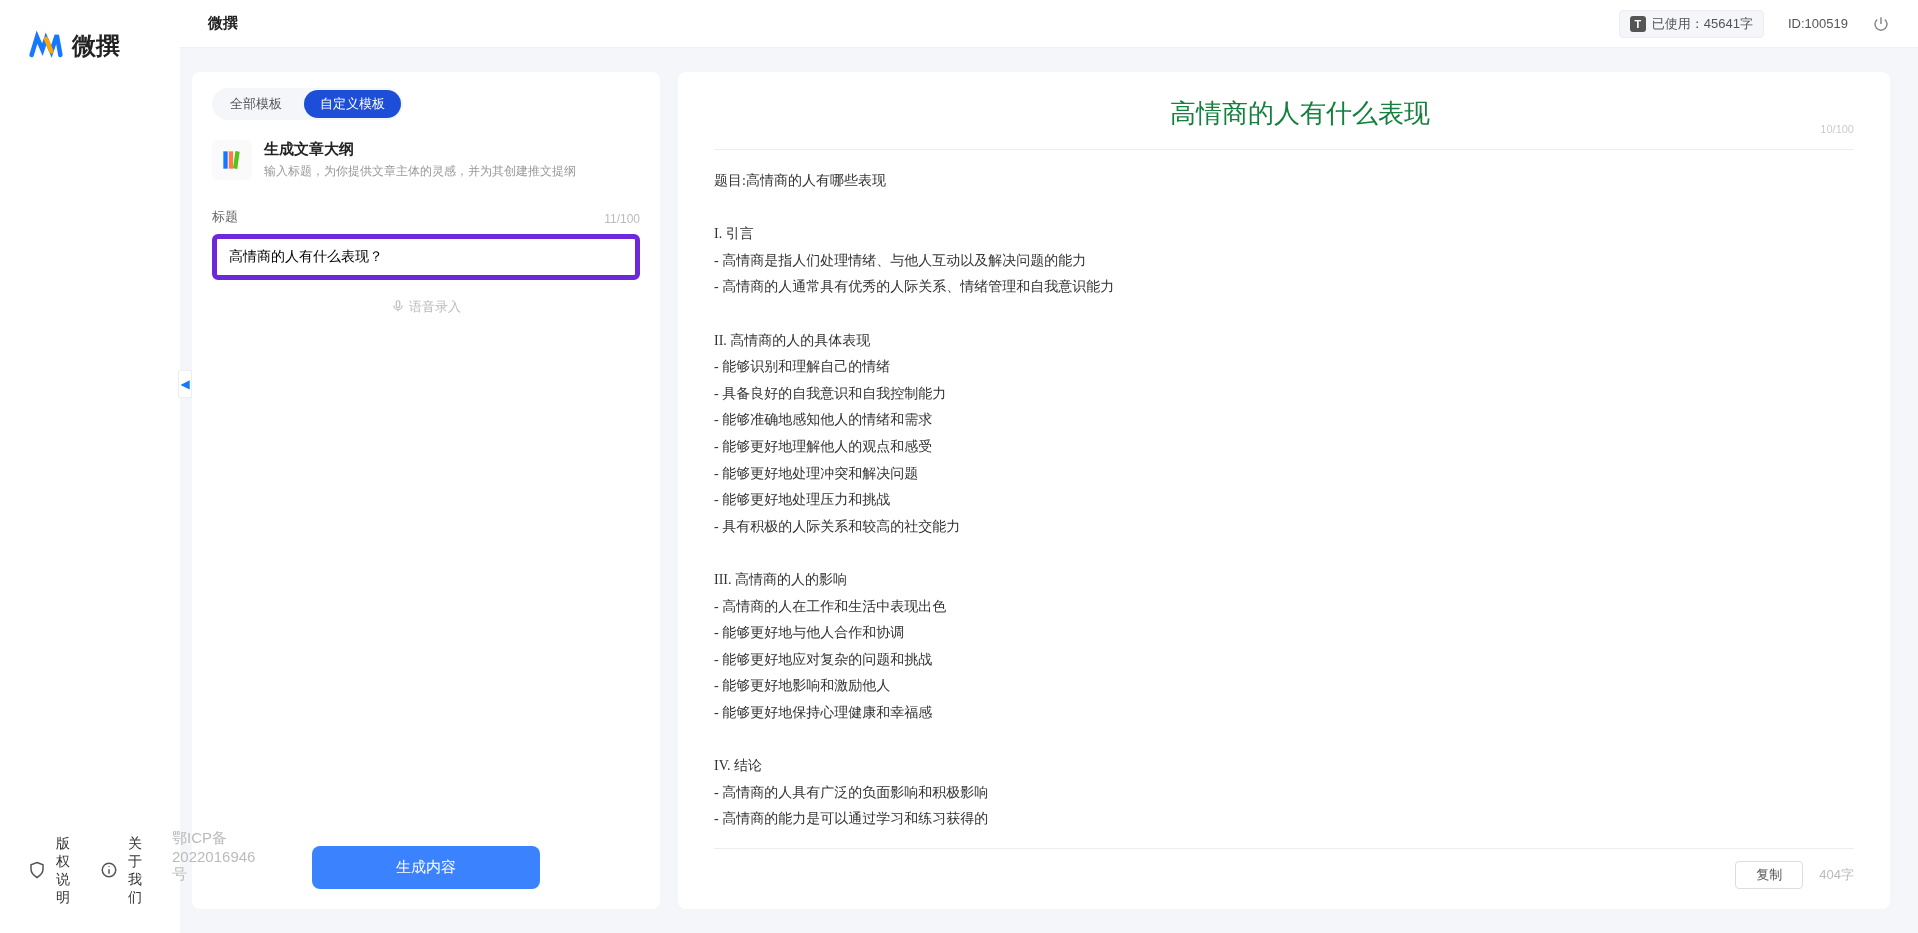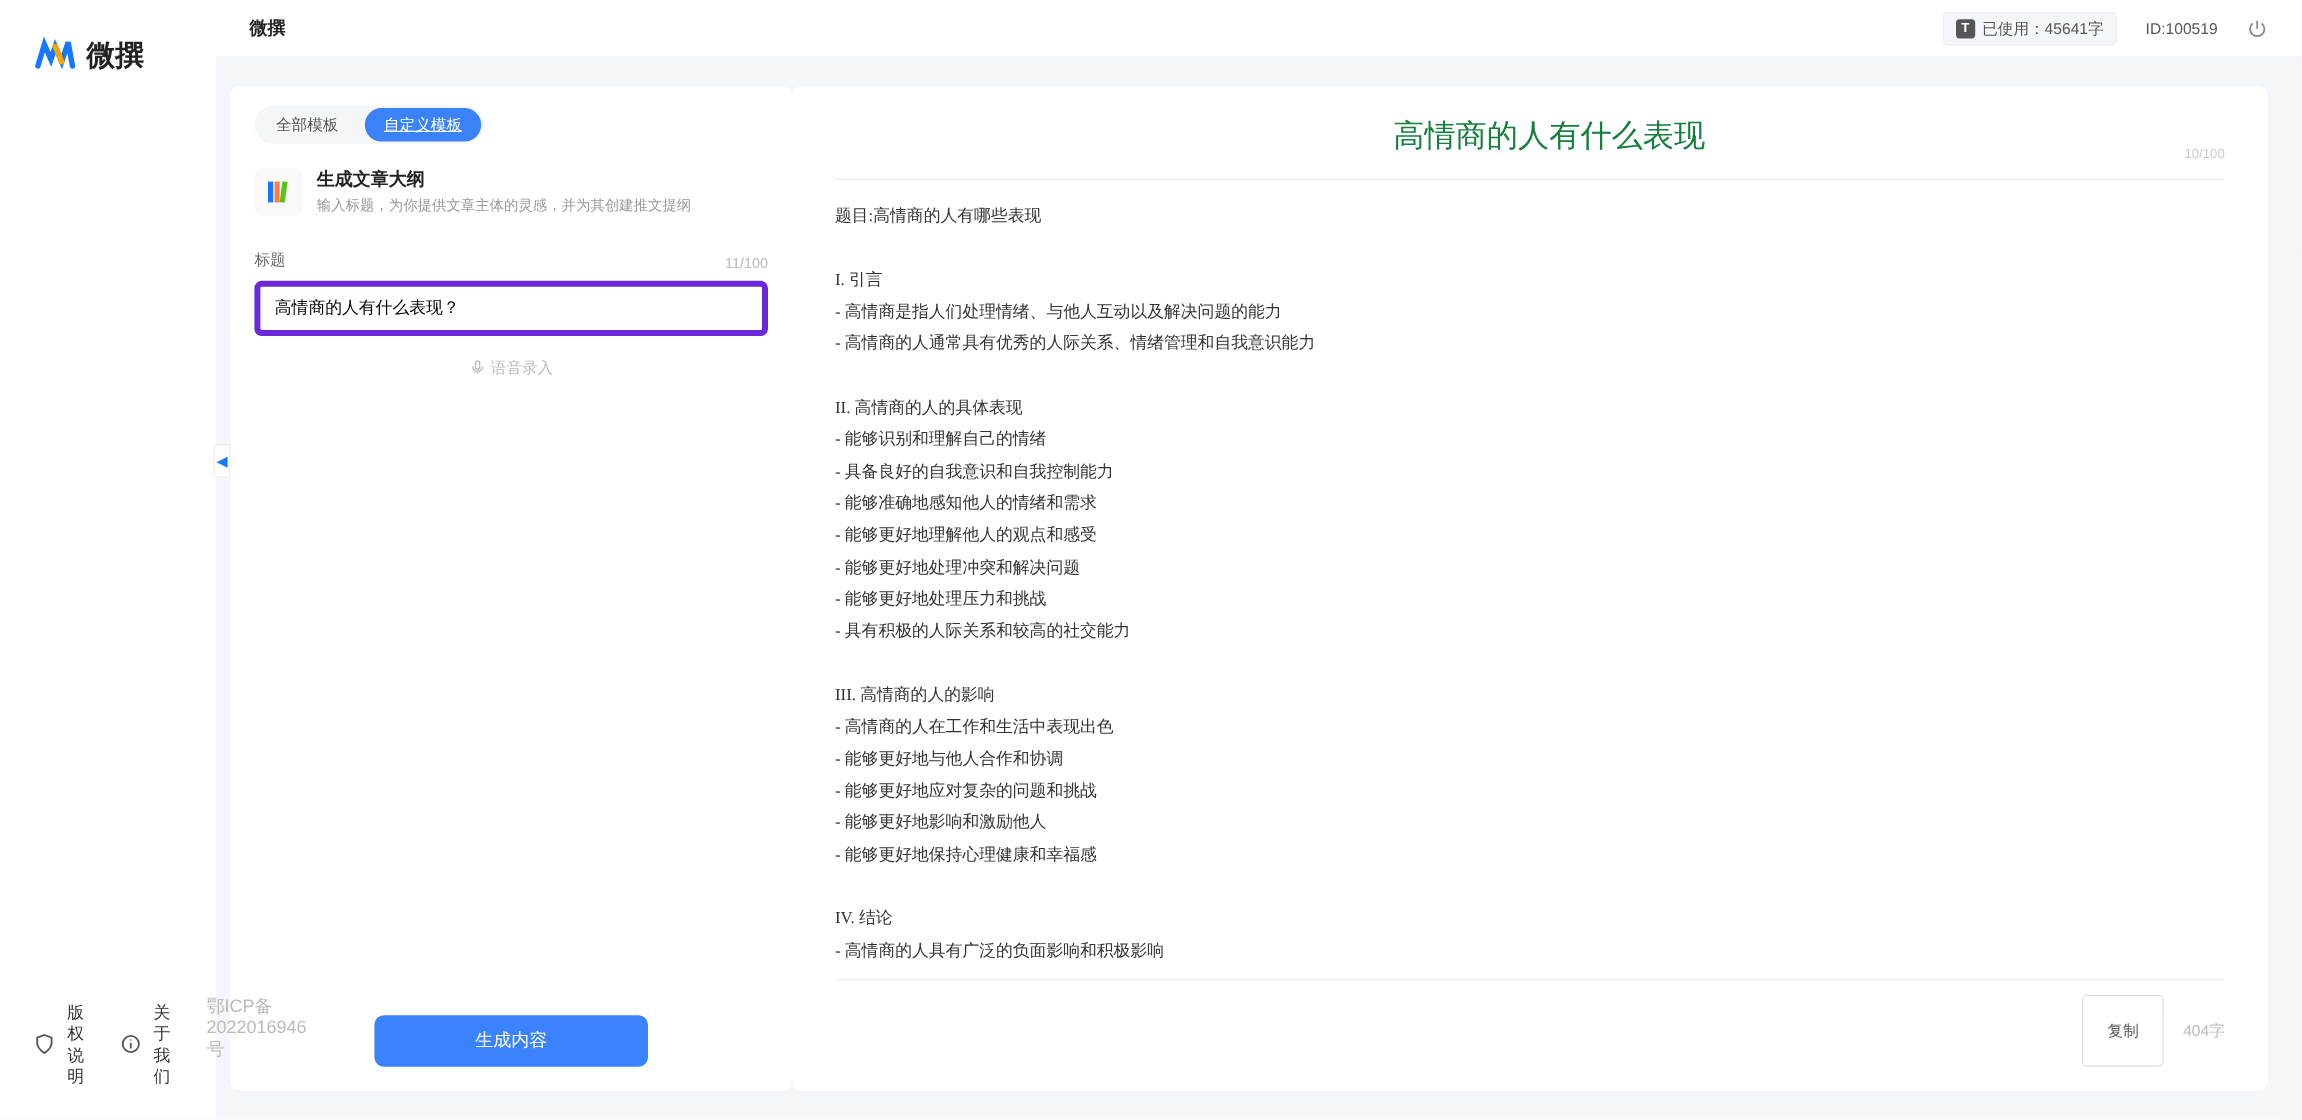--- a/index.html
+++ b/index.html
@@ -18,47 +18,47 @@
 .collapse-handle { position: absolute; right: -12px; top: 370px; width: 14px; height: 28px; background: #fff; border: 1px solid #eee; border-radius: 2px; display: flex; align-items: center; justify-content: center; cursor: pointer; color: #1677ff; font-size: 12px; }
 
 .main { flex: 1; display: flex; flex-direction: column; }
 .topbar { height: 48px; background: #fff; display: flex; align-items: center; padding: 0 28px; border-bottom: 1px solid #f0f0f0; }
 .topbar-title { font-size: 15px; font-weight: 600; color: #222; }
 .topbar-right { margin-left: auto; display: flex; align-items: center; gap: 24px; font-size: 13px; color: #555; }
 .usage-pill { display: flex; align-items: center; gap: 6px; background: #f5f6fa; border: 1px solid #eee; border-radius: 4px; padding: 4px 10px; }
 .usage-badge { width: 16px; height: 16px; background: #555; color: #fff; border-radius: 3px; display: inline-flex; align-items: center; justify-content: center; font-size: 11px; font-weight: 700; }
 .power-icon { width: 18px; height: 18px; color: #888; cursor: pointer; }
 
-.workspace { flex: 1; display: flex; padding: 24px 28px 24px 12px; overflow: hidden; }
+.workspace { flex: 1; display: flex; gap: 18px; padding: 24px 28px 24px 12px; overflow: hidden; }
 .panel { background: #fff; border-radius: 8px; display: flex; flex-direction: column; }
 .panel-left { width: 468px; padding: 16px 20px 20px; }
 .panel-right { flex: 1; padding: 24px 36px 20px; }
 
 .tab-row { display: flex; gap: 6px; background: #f5f6fa; border-radius: 16px; width: fit-content; padding: 2px; }
 .tab { padding: 5px 16px; border-radius: 14px; font-size: 13px; color: #555; cursor: pointer; }
-.tab.active { background: #3b82f6; color: #fff; text-decoration: underline; }
+.tab.active { background: #1d4ed8; color: #fff; }
 
 .template-card { display: flex; gap: 12px; margin-top: 20px; align-items: flex-start; }
 .template-icon { width: 40px; height: 40px; border-radius: 6px; background: #fafafa; display: flex; align-items: center; justify-content: center; }
 .template-info .t-title { font-size: 15px; font-weight: 600; color: #222; }
 .template-info .t-desc { font-size: 12px; color: #999; margin-top: 4px; }
 
 .field-label-row { display: flex; justify-content: space-between; align-items: end; margin-top: 28px; font-size: 13px; color: #666; }
 .char-count { color: #bbb; font-size: 12px; }
 .title-input { width: 100%; margin-top: 8px; padding: 10px 12px; border: 5px solid #6d28d9; border-radius: 6px; font-size: 14px; outline: none; }
 .voice-row { display: flex; align-items: center; justify-content: center; gap: 4px; margin-top: 18px; color: #bbb; font-size: 13px; cursor: pointer; }
 .generate-btn { margin-top: auto; margin-left: auto; margin-right: auto; width: 228px; padding: 12px 0; background: #3b82ff; color: #fff; border: none; border-radius: 8px; font-size: 15px; cursor: pointer; }
 
 .doc-title-row { position: relative; text-align: center; padding-bottom: 12px; }
 .doc-title { font-size: 26px; font-weight: 500; font-family: "Songti SC", SimSun, serif; color: #15803d; margin-left: 32px; }
 .doc-count { position: absolute; right: 0; bottom: 8px; font-size: 11px; color: #ccc; }
 .doc-divider { border: none; border-top: 1px solid #eee; margin: 6px 0 18px; }
 .doc-body { font-size: 14px; color: #333; line-height: 1.9; white-space: pre-line; font-family: "Songti SC", SimSun, serif; flex: 1; overflow: auto; }
 .doc-footer { display: flex; align-items: center; gap: 16px; margin-top: 16px; padding-top: 12px; border-top: 1px solid #eee; }
-.copy-btn { margin-left: auto; padding: 20px 20px; border: 1px solid #ddd; border-radius: 4px; background: #fff; font-size: 13px; color: #555; cursor: pointer; }
+.copy-btn { margin-left: auto; padding: 4px 20px; border: 1px solid #ddd; border-radius: 4px; background: #fff; font-size: 13px; color: #555; cursor: pointer; }
 .word-count { font-size: 13px; color: #bbb; }
 </style>
 </head>
 <body>
 
 <div class="sidebar">
   <div class="logo-wrap">
     <span class="logo-mark">
       <svg viewBox="0 0 40 40">
           <path d="M4 30 L10 10 L16 24 L20 12 L26 26 L32 8 L36 30" stroke="#1677ff" stroke-width="5" fill="none" stroke-linecap="round"></path>

